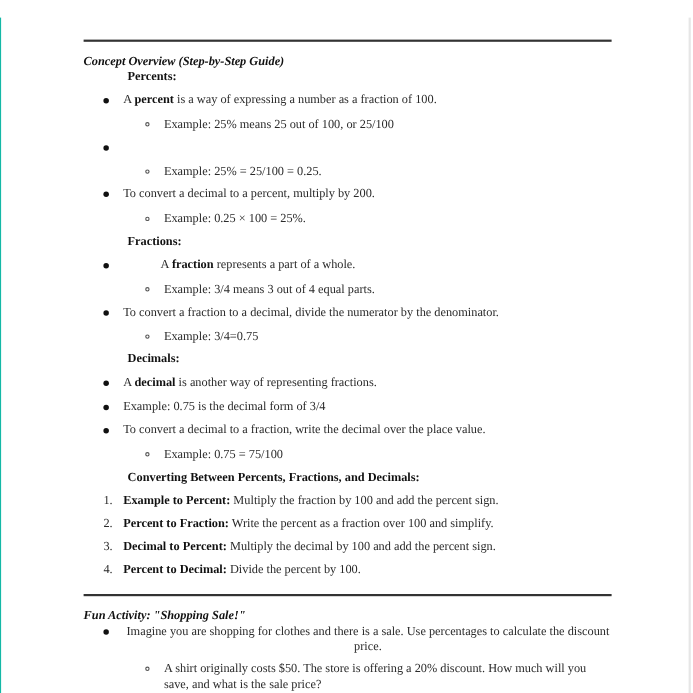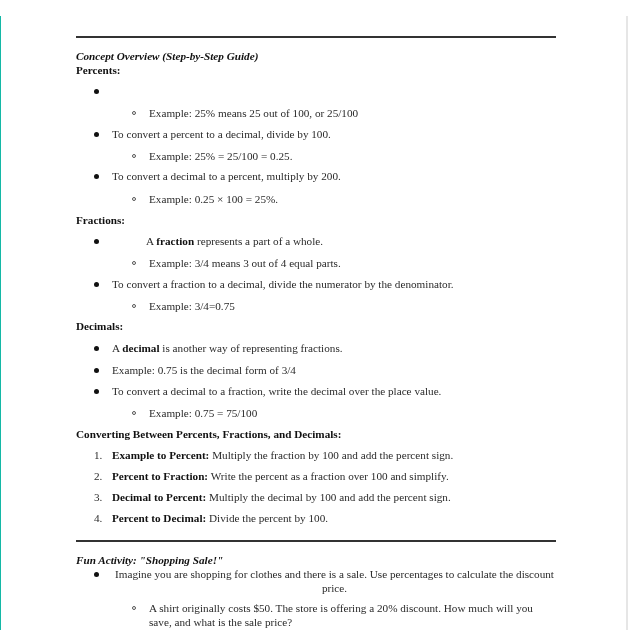--- a/index.html
+++ b/index.html
@@ -8,44 +8,44 @@
       font-family: "Liberation Serif", "DejaVu Serif", serif;
       color: #222; position: relative;
     }
     .page {
       position: absolute; left: 0; top: 16px; width: 628px; height: 630px;
       border-left: 1px solid #14b8a6; border-right: 2px solid #e6e6e6;
       box-sizing: border-box; background: #fff;
     }
     .rule { position: absolute; left: 75px; width: 480px; height: 2px; background: #333; }
     .line { position: absolute; font-size: 11.2px; line-height: 14px; white-space: nowrap; color: #2a2a2a; }
-    .heading { font-weight: bold; color: #111; }
+    .heading { font-weight: bold; color: #111; margin-left: 40px; }
     .ital-heading { font-weight: bold; font-style: italic; color: #111; }
     .bullet { position: absolute; width: 5px; height: 5px; border-radius: 50%; background: #111; }
     .sub-bullet { position: absolute; width: 4px; height: 4px; border-radius: 50%; border: 1px solid #555; box-sizing: border-box; }
     .num { position: absolute; font-size: 11.2px; line-height: 14px; color: #2a2a2a; }
     b { color: #111; }
     .wrap { white-space: normal; }
     .tick { position: absolute; left: 593px; top: 625px; width: 2px; height: 3px; background: #1a237e; }
   </style>
 </head>
 <body>
 
 <div class="page">
   <div class="rule" style="top:20px;"></div>
 
   <div class="line ital-heading" style="left:75px;top:33px;">Concept Overview (Step-by-Step Guide)</div>
   <div class="line heading" style="left:75px;top:47px;">Percents:</div>
 
   <div class="bullet" style="left:93px;top:73px;"></div>
+  <div class="line" style="left:111px;top:68px;"><span>A </span><b>percent</b><span> is a way of expressing a number as a fraction of 100.</span></div>
   <div class="sub-bullet" style="left:131px;top:95px;"></div>
   <div class="line" style="left:148px;top:90px;">Example: 25% means 25 out of 100, or 25/100</div>
 
   <div class="bullet" style="left:93px;top:116px;"></div>
-  <div class="line" style="left:111px;top:111px;">To convert a percent to a decimal, divide by 100.</div>
   <div class="sub-bullet" style="left:131px;top:138px;"></div>
   <div class="line" style="left:148px;top:133px;">Example: 25% = 25/100 = 0.25.</div>
 
   <div class="bullet" style="left:93px;top:158px;"></div>
   <div class="line" style="left:111px;top:153px;">To convert a decimal to a percent, multiply by 200.</div>
   <div class="sub-bullet" style="left:131px;top:181px;"></div>
   <div class="line" style="left:148px;top:176px;">Example: 0.25 × 100 = 25%.</div>
 
   <div class="line heading" style="left:75px;top:197px;">Fractions:</div>
   <div class="bullet" style="left:93px;top:223px;"></div>

